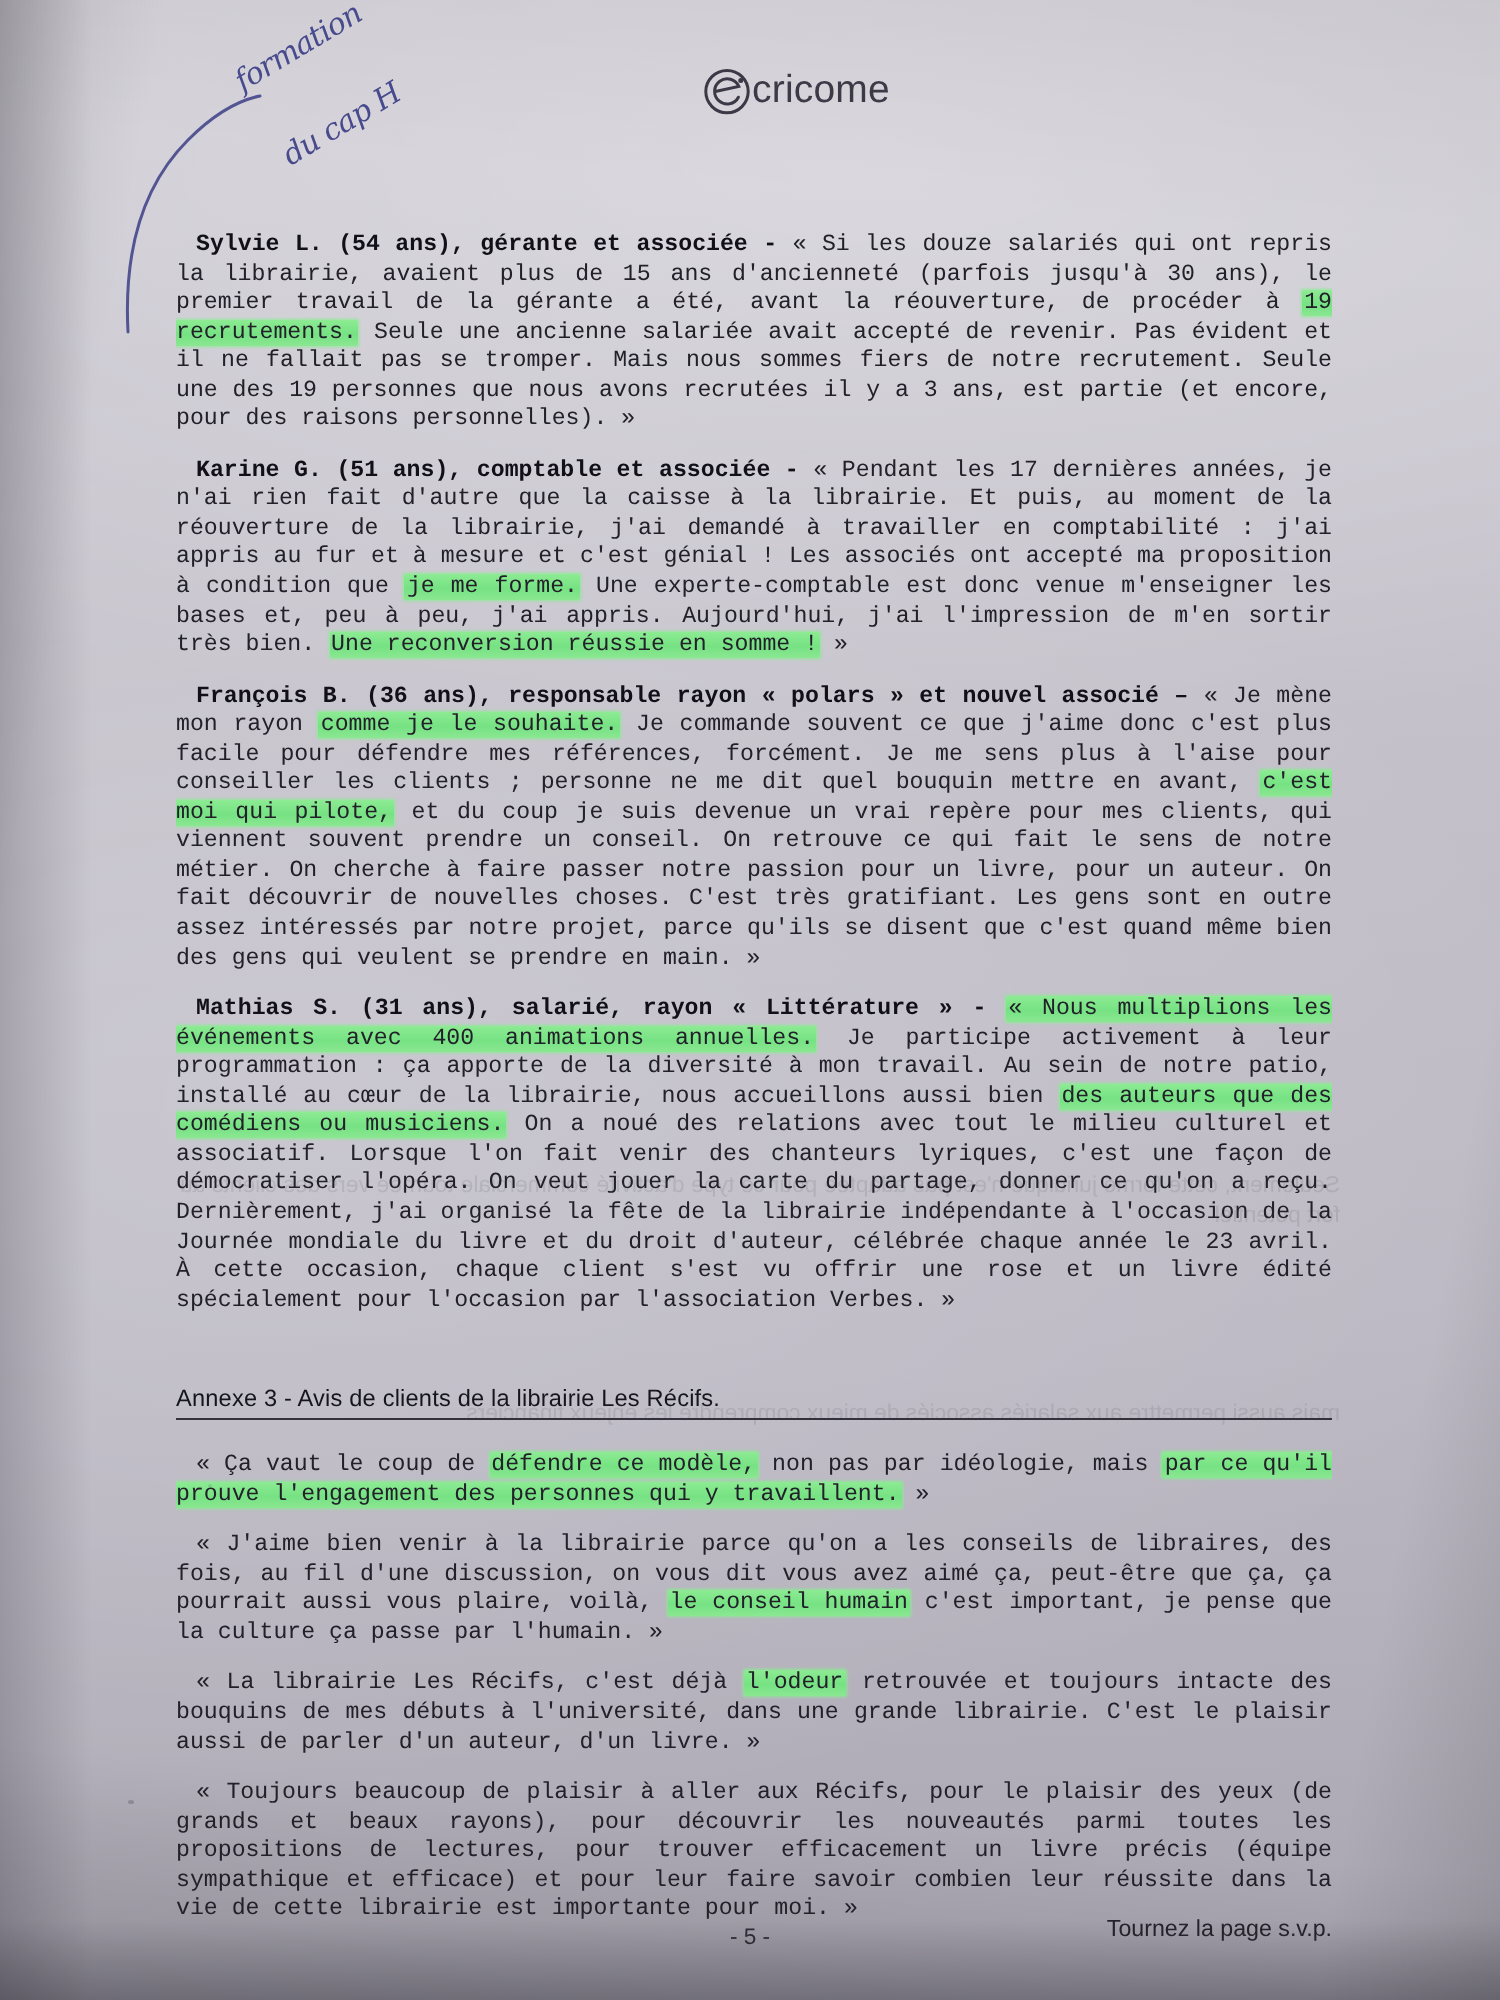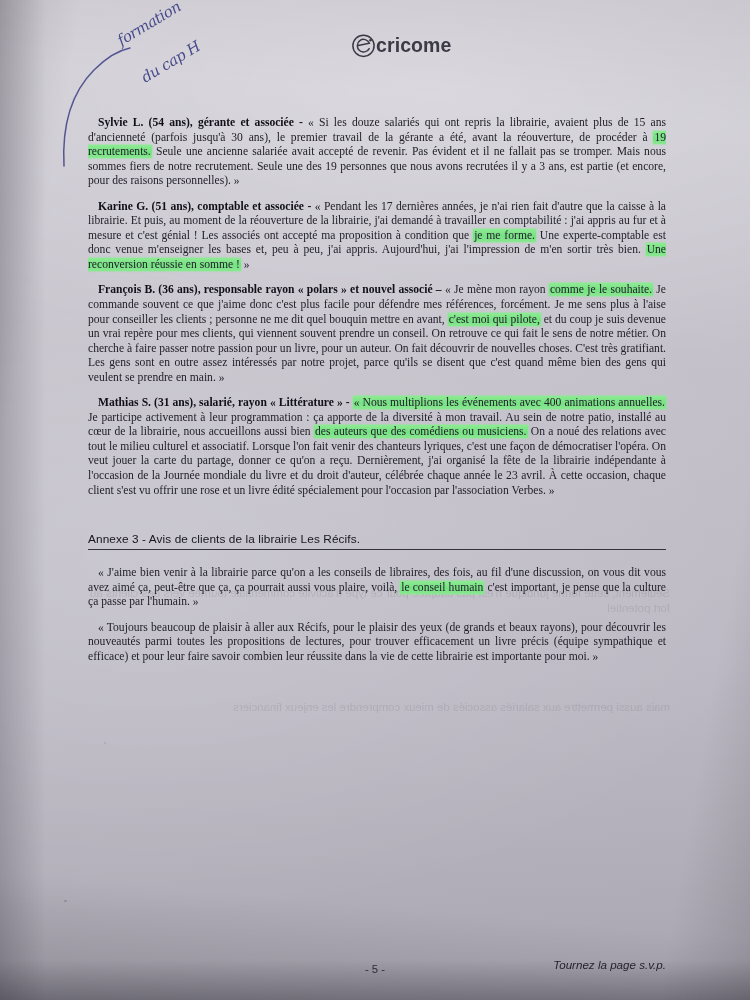--- a/index.html
+++ b/index.html
@@ -29,21 +29,21 @@
   
   .logo{
     position:absolute;left:351px;top:33px;
     display:flex;align-items:center;
     color:#3b3946;font-size:20px;letter-spacing:.1px;
   }
   .logo .mark{
     position:relative;width:25px;height:25px;margin-right:1px;
   }
   .logo .mark svg{display:block;}
-  .logo .word{font-size:19.5px;color:#3c3a47;margin-left:-1px;font-weight:bold;}
+  .logo .word{font-size:19.5px;color:#3c3a47;margin-left:-1px;}
 
   
   .handwriting{position:absolute;left:52px;top:8px;width:200px;height:160px;}
   .handwriting svg{display:block;overflow:visible;}
   .hw-text{
     position:absolute;left:62px;top:26px;
     transform:rotate(-31deg);transform-origin:left top;
     font-family:"DejaVu Serif", serif;font-style:italic;
     font-size:15px;color:#3c3f86;letter-spacing:-0.4px;
     white-space:nowrap;opacity:.92;
@@ -55,21 +55,21 @@
     font-size:15px;color:#3c3f86;letter-spacing:-0.4px;
     white-space:nowrap;opacity:.92;
   }
 
   
   .content{position:absolute;left:88px;top:116px;width:578px;}
   p{
     margin:0 0 9px 0;
     font-size:11.6px;line-height:14.55px;
     color:#22212a;text-align:justify;
-    font-family:Liberation Serif, serif;
+    font-family:Liberation Mono, monospace;
   }
   p.testimony{margin-bottom:11px;text-indent:10px;}
   .speaker{font-weight:bold;color:#111019;}
   .hl{
     background:#7ee88a;
     background:linear-gradient(180deg,#8deb93 0%,#76e283 55%,#8ae791 100%);
     box-shadow:0 0 1px 1px rgba(140,235,150,.55);
     padding:0 1px;border-radius:1px;
   }
   
@@ -83,21 +83,21 @@
   .annexe-wrap{position:relative;margin-top:19px;margin-bottom:15px;}
 
   
   .footer{position:absolute;left:0;top:963px;width:750px;height:34px;}
   .page-num{
     position:absolute;left:50%;top:0;transform:translateX(-50%);
     font-size:11.3px;color:#2d2c35;
   }
   .turn{
     position:absolute;right:84px;top:-5px;
-    font-size:11.6px;font-style:italic;color:#24232c;
+    font-size:11.6px;color:#24232c;
   }
 
   
   .ghost{
     position:absolute;left:90px;width:580px;
     font-size:11.4px;line-height:14.5px;
     color:rgba(60,58,70,0.13);
     transform:scaleX(-1);
     pointer-events:none;user-select:none;
     font-family:"Liberation Sans", sans-serif;
@@ -157,21 +157,23 @@
       <div>
           <p class="testimony"><span class="speaker">Sylvie L. (54 ans), gérante et associée - </span><span>« Si les douze salariés qui ont repris la librairie, avaient plus de 15 ans d'ancienneté (parfois jusqu'à 30 ans), le premier travail de la gérante a été, avant la réouverture, de procéder à </span><span class="hl">19 recrutements.</span><span> Seule une ancienne salariée avait accepté de revenir. Pas évident et il ne fallait pas se tromper. Mais nous sommes fiers de notre recrutement. Seule une des 19 personnes que nous avons recrutées il y a 3 ans, est partie (et encore, pour des raisons personnelles). »</span></p>
           <p class="testimony"><span class="speaker">Karine G. (51 ans), comptable et associée - </span><span>« Pendant les 17 dernières années, je n'ai rien fait d'autre que la caisse à la librairie. Et puis, au moment de la réouverture de la librairie, j'ai demandé à travailler en comptabilité : j'ai appris au fur et à mesure et c'est génial ! Les associés ont accepté ma proposition à condition que </span><span class="hl">je me forme.</span><span> Une experte-comptable est donc venue m'enseigner les bases et, peu à peu, j'ai appris. Aujourd'hui, j'ai l'impression de m'en sortir très bien. </span><span class="hl">Une reconversion réussie en somme !</span><span> »</span></p>
           <p class="testimony"><span class="speaker">François B. (36 ans), responsable rayon « polars » et nouvel associé – </span><span>« Je mène mon rayon </span><span class="hl">comme je le souhaite.</span><span> Je commande souvent ce que j'aime donc c'est plus facile pour défendre mes références, forcément. Je me sens plus à l'aise pour conseiller les clients ; personne ne me dit quel bouquin mettre en avant, </span><span class="hl">c'est moi qui pilote,</span><span> et du coup je suis devenue un vrai repère pour mes clients, qui viennent souvent prendre un conseil. On retrouve ce qui fait le sens de notre métier. On cherche à faire passer notre passion pour un livre, pour un auteur. On fait découvrir de nouvelles choses. C'est très gratifiant. Les gens sont en outre assez intéressés par notre projet, parce qu'ils se disent que c'est quand même bien des gens qui veulent se prendre en main. »</span></p>
           <p class="testimony"><span class="speaker">Mathias S. (31 ans), salarié, rayon « Littérature » -  </span><span class="hl">« Nous multiplions les événements avec 400 animations annuelles.</span><span> Je participe activement à leur programmation : ça apporte de la diversité à mon travail. Au sein de notre patio, installé au cœur de la librairie, nous accueillons aussi bien </span><span class="hl">des auteurs que des comédiens ou musiciens.</span><span> On a noué des relations avec tout le milieu culturel et associatif. Lorsque l'on fait venir des chanteurs lyriques, c'est une façon de démocratiser l'opéra. On veut jouer la carte du partage, donner ce qu'on a reçu. Dernièrement, j'ai organisé la fête de la librairie indépendante à l'occasion de la Journée mondiale du livre et du droit d'auteur, célébrée chaque année le 23 avril. À cette occasion, chaque client s'est vu offrir une rose et un livre édité spécialement pour l'occasion par l'association Verbes. »</span></p>
         </div>
       <div class="annexe-wrap">
         <span class="annexe">Annexe 3 - Avis de clients de la librairie Les Récifs.</span>
       </div>
       <div>
+          <p class="testimony"><span>« Ça vaut le coup de </span><span class="hl">défendre ce modèle,</span><span> non pas par idéologie, mais </span><span class="hl">par ce qu'il prouve l'engagement des personnes qui y travaillent.</span><span> »</span></p>
           <p class="testimony"><span>« J'aime bien venir à la librairie parce qu'on a les conseils de libraires, des fois, au fil d'une discussion, on vous dit vous avez aimé ça, peut-être que ça, ça pourrait aussi vous plaire, voilà, </span><span class="hl">le conseil humain</span><span> c'est important, je pense que la culture ça passe par l'humain. »</span></p>
+          <p class="testimony"><span>« La librairie Les Récifs, c'est déjà </span><span class="hl">l'odeur</span><span> retrouvée et toujours intacte des bouquins de mes débuts à l'université, dans une grande librairie. C'est le plaisir aussi de parler d'un auteur, d'un livre. »</span></p>
           <p class="testimony"><span>« Toujours beaucoup de plaisir à aller aux Récifs, pour le plaisir des yeux (de grands et beaux rayons), pour découvrir les nouveautés parmi toutes les propositions de lectures, pour trouver efficacement un livre précis (équipe sympathique et efficace) et pour leur faire savoir combien leur réussite dans la vie de cette librairie est importante pour moi. »</span></p>
         </div>
     </div>
 
     <div class="footer">
       <span class="page-num">- 5 -</span>
       <span class="turn">Tournez la page s.v.p.</span>
     </div>
 
     <span class="speck" style="left:64px;top:900px;width:3px;height:2px;"></span>

